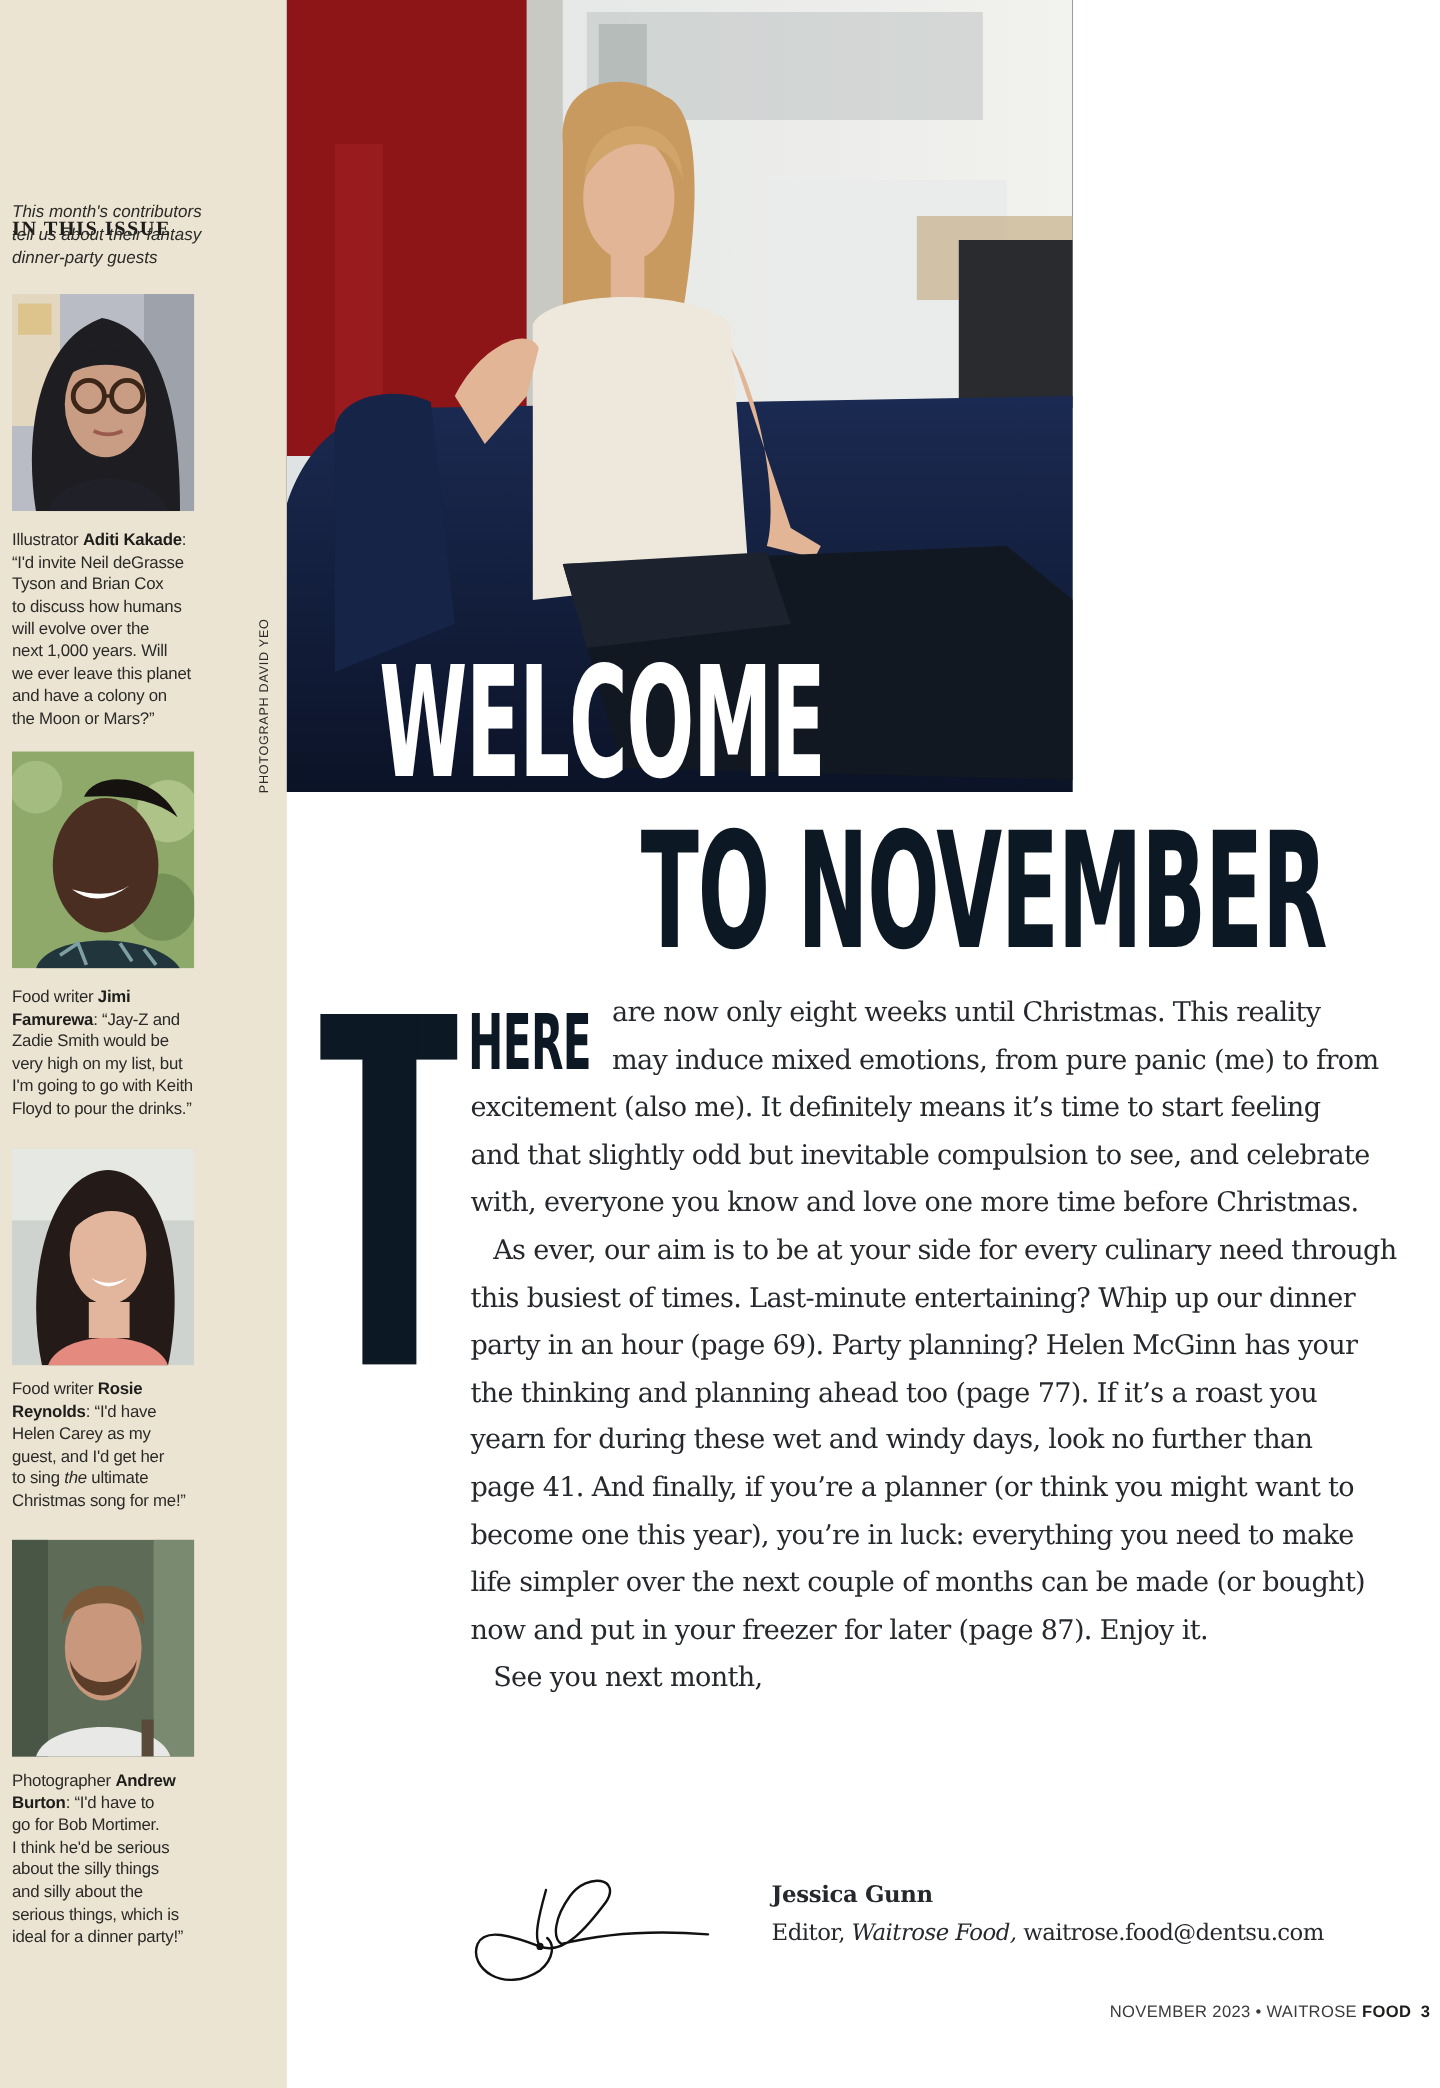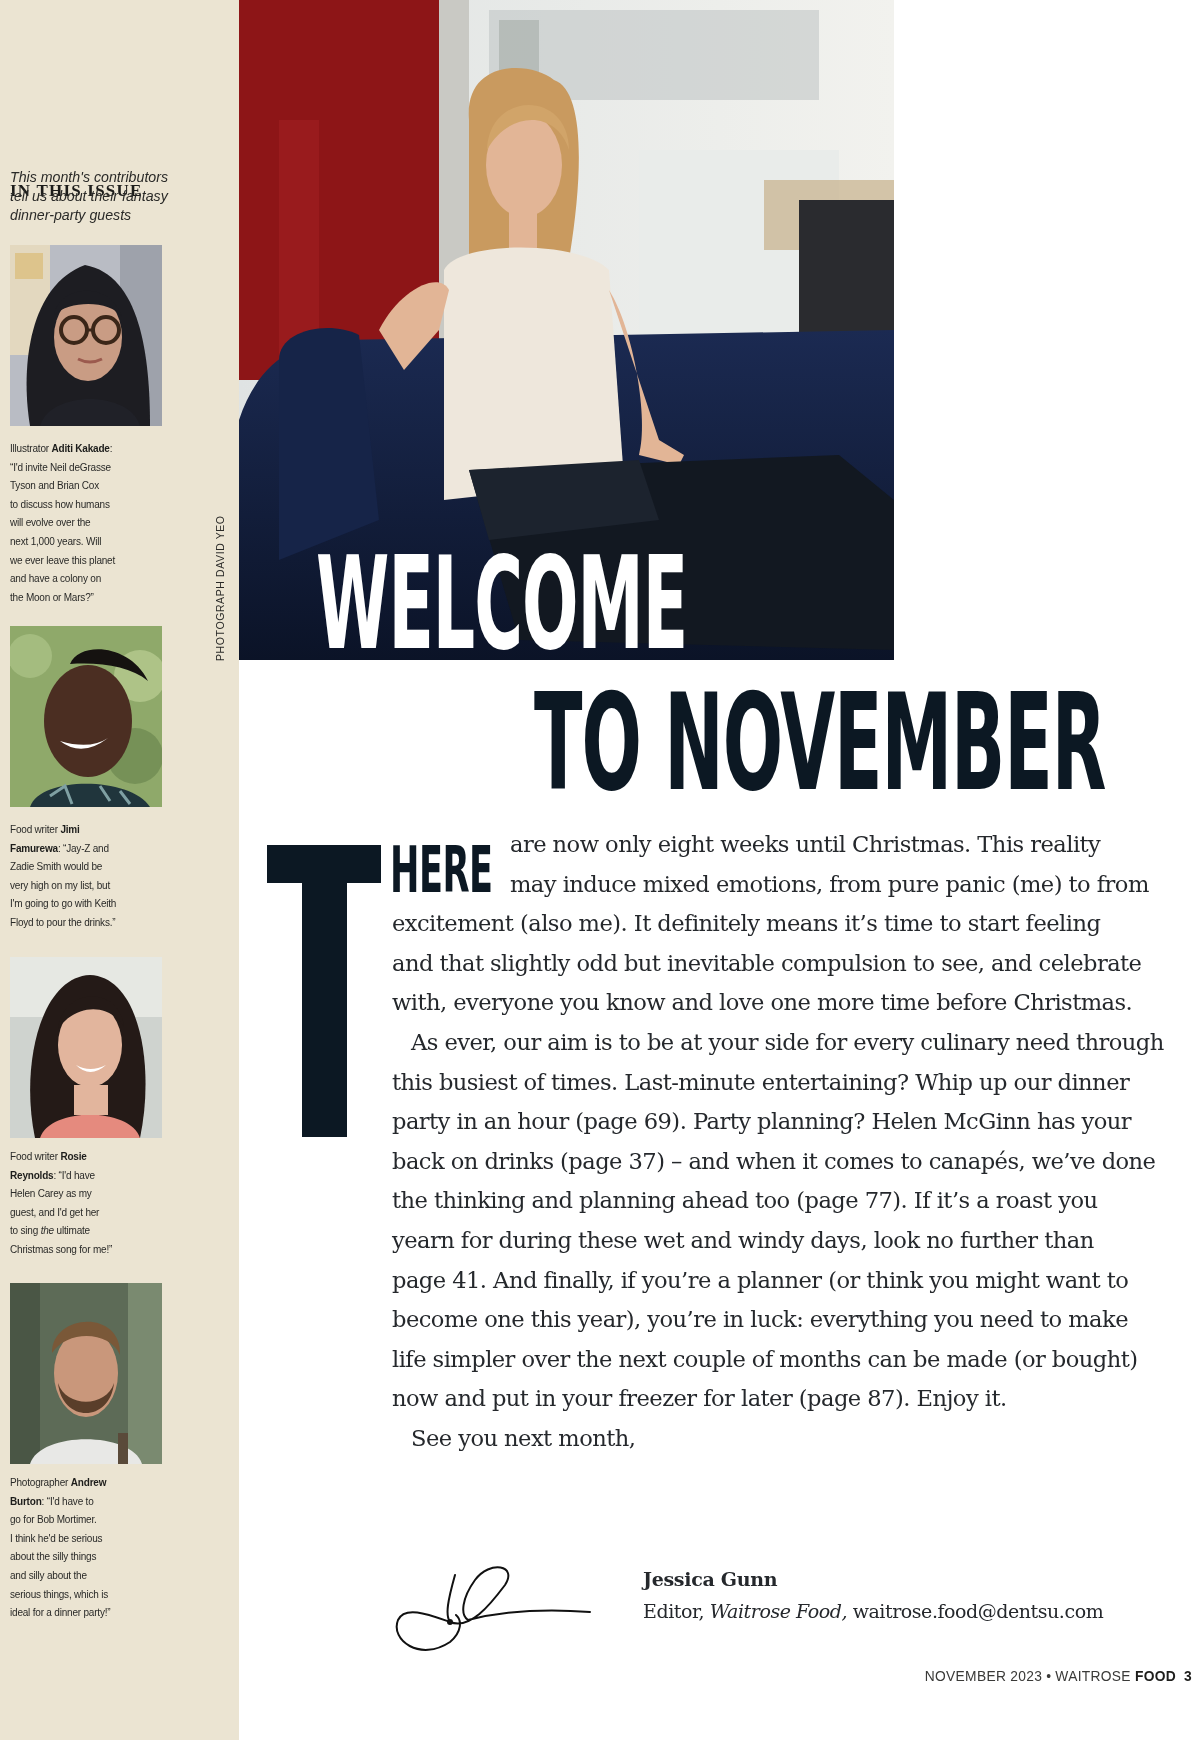--- a/index.html
+++ b/index.html
@@ -3,21 +3,21 @@
 <meta charset="utf-8">
 <style>
   html, body { margin:0; padding:0; }
   body { width:1200px; height:1740px; position:relative; background:#ffffff; overflow:hidden; font-family:"DejaVu Serif", serif; color:#1f2226; }
 
   
   .sidebar { position:absolute; left:0; top:0; width:239px; height:1740px; background:#ebe4d2; }
   .sb-heading { position:absolute; left:10px; top:145px; font-family:Liberation Serif, serif; font-weight:bold; font-size:17px; letter-spacing:1.2px; color:#1d1d1b;margin-top:36px; }
   .sb-intro { position:absolute; left:10px; top:168px; width:200px; font-family:"Liberation Sans", sans-serif; font-style:italic; font-size:14.2px; line-height:18.8px; color:#2a2a28; }
   .portrait { position:absolute; left:10px; width:152px; height:181px; overflow:hidden; }
-  .caption { position:absolute; left:10px; width:200px; font-family:"Liberation Sans", sans-serif; font-size:10px; line-height:18.6px; color:#2a2a28; letter-spacing:-0.2px; }
+  .caption { position:absolute; left:10px; width:200px; font-family:"Liberation Sans", sans-serif; font-size:14px; line-height:18.6px; color:#2a2a28; letter-spacing:-0.2px; }
   .caption b { color:#1d1d1b; }
   .caption i { font-style:italic; }
 
   .credit { position:absolute; left:214px; top:661px; transform-origin:0 0; transform:rotate(-90deg); font-family:"Liberation Sans", sans-serif; font-size:10.5px; letter-spacing:0.6px; color:#2a2a28; white-space:nowrap; }
   .credit b { font-weight:normal; }
 
   
   .hero { position:absolute; left:239px; top:0; width:655px; height:660px; overflow:hidden; background:#0e1a2c; }
 
   
@@ -206,21 +206,20 @@
 
 <div class="body-text">
   <span class="line indent-cap">are now only eight weeks until Christmas. This reality</span>
   <span class="line indent-cap">may induce mixed emotions, from pure panic (me) to from</span>
   <span class="line">excitement (also me). It definitely means it’s time to start feeling</span>
   <span class="line">and that slightly odd but inevitable compulsion to see, and celebrate</span>
   <span class="line">with, everyone you know and love one more time before Christmas.</span>
   <span class="line indent-p">As ever, our aim is to be at your side for every culinary need through</span>
   <span class="line">this busiest of times. Last-minute entertaining? Whip up our dinner</span>
   <span class="line">party in an hour (page 69). Party planning? Helen McGinn has your</span>
-  <span class="line">back on drinks (page 37) – and when it comes to canapés, we’ve done</span>
   <span class="line">the thinking and planning ahead too (page 77). If it’s a roast you</span>
   <span class="line">yearn for during these wet and windy days, look no further than</span>
   <span class="line">page 41. And finally, if you’re a planner (or think you might want to</span>
   <span class="line">become one this year), you’re in luck: everything you need to make</span>
   <span class="line">life simpler over the next couple of months can be made (or bought)</span>
   <span class="line">now and put in your freezer for later (page 87). Enjoy it.</span>
   <span class="line indent-p">See you next month,</span>
 </div>
 
 <svg class="signature" viewBox="0 0 235 100">

